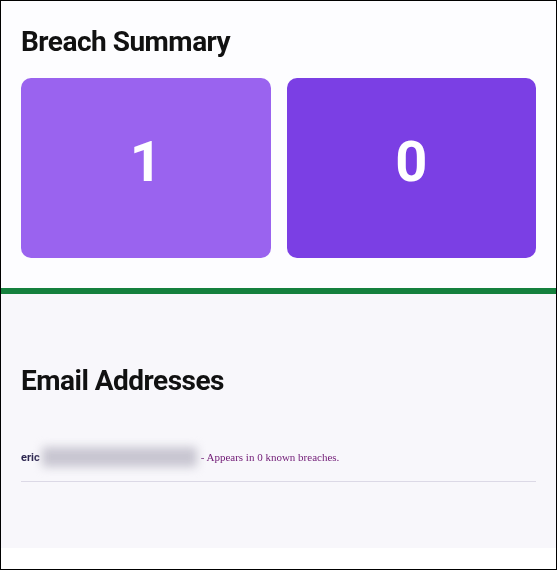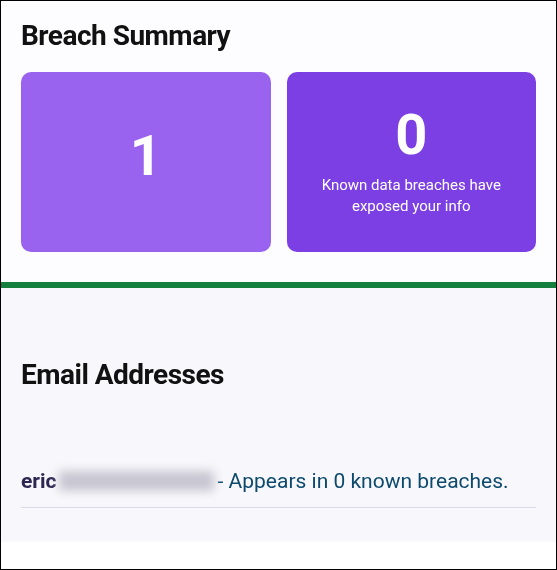--- a/index.html
+++ b/index.html
@@ -8,21 +8,21 @@
       box-sizing: border-box;
     }
     body {
       font-family: -apple-system, BlinkMacSystemFont, "Segoe UI", Roboto, Helvetica, Arial, sans-serif;
       width: 557px;
       height: 570px;
       border: 1px solid #000;
       background: #fff;
     }
     .section-summary {
-      padding: 18px 20px 30px 20px;
+      padding: 24px 20px 30px 20px;
       background: #fdfdff;
     }
     .section-title {
       font-size: 28px;
       font-weight: 700;
       color: #111;
       margin-bottom: 20px;
       letter-spacing: -0.5px;
     }
     .stats-row {
@@ -58,24 +58,24 @@
       line-height: 1.4;
       font-weight: 400;
     }
     .section-emails {
       background: #f8f7fb;
       border-top: 6px solid #15803d;
       padding: 70px 20px 20px 20px;
       min-height: 260px;
     }
     .email-row {
-      margin-top: 78px;
+      margin-top: 50px;
       padding-bottom: 14px;
       border-bottom: 1px solid #dcd9e6;
-      font-size: 21px;
+      font-size: 11px;
       color: #3e3568;
       display: flex;
       align-items: center;
       flex-wrap: nowrap;
       white-space: nowrap;
       text-align: center;
     }
     .email-prefix {
       font-weight: 700;
       color: #2d2650;
@@ -84,35 +84,35 @@
       display: inline-block;
       width: 155px;
       height: 20px;
       background: #c8c6d1;
       filter: blur(5px);
       border-radius: 3px;
       margin: 0 4px 0 2px;
       vertical-align: middle;
     }
     .email-status {
-      color: #0c4a6e;
+      color: #701a75;
+      font-family: Liberation Serif, serif;
     }
   </style>
 </head>
 <body>
 
 <section class="section-summary">
   <h2 class="section-title">Breach Summary</h2>
   <div class="stats-row">
     <div class="stat-card light">
       <div class="stat-value">1</div>
     </div>
     <div class="stat-card dark">
       <div class="stat-value">0</div>
-      <div class="stat-label">Known data breaches have exposed your info</div>
     </div>
   </div>
 </section>
 
 <section class="section-emails">
   <h2 class="section-title">Email Addresses</h2>
   <div class="email-row">
     <span class="email-prefix">eric</span>
     <span class="email-blur"></span>
     <span class="email-status"> - Appears in 0 known breaches.</span>

